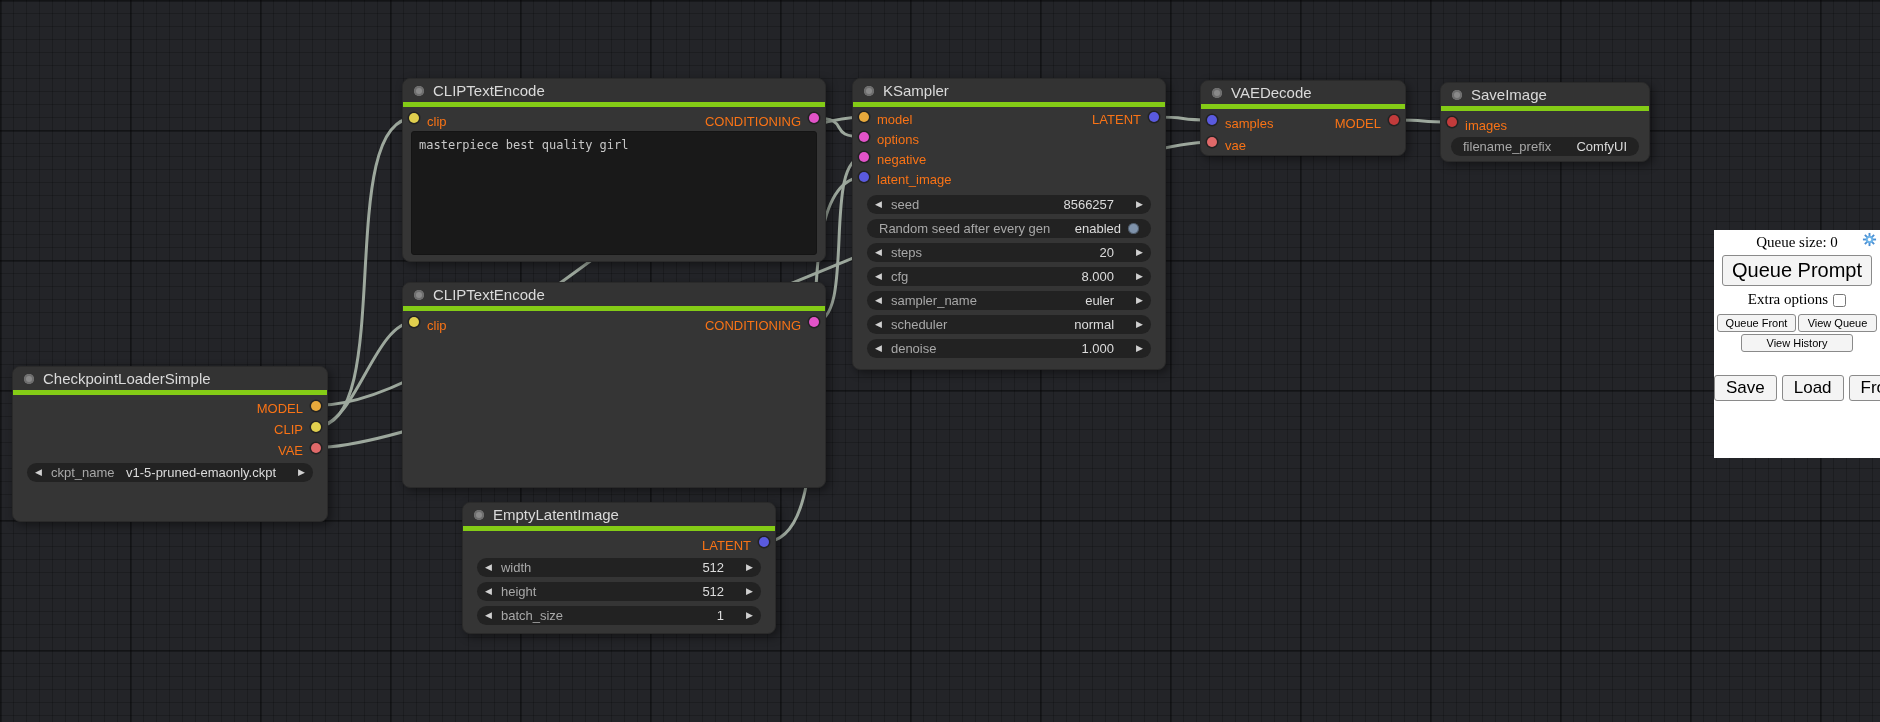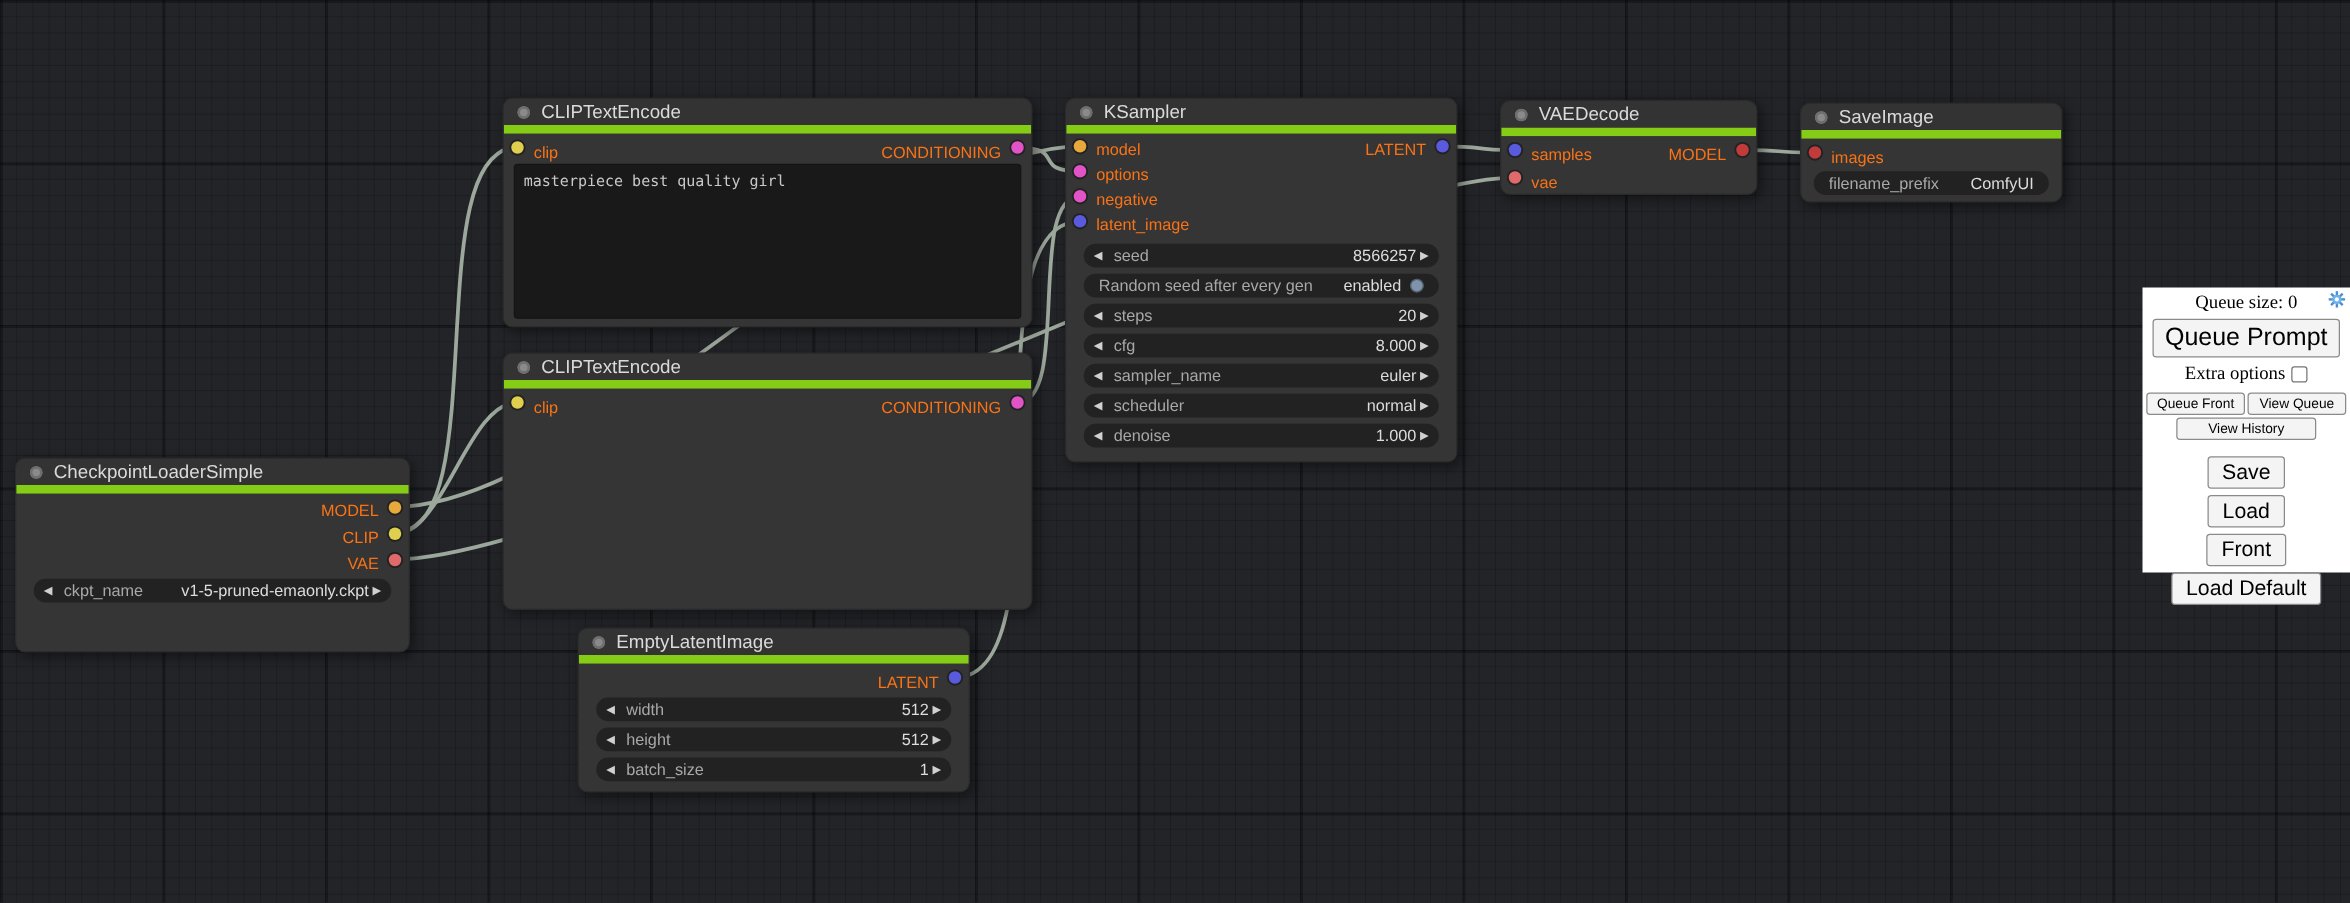--- a/index.html
+++ b/index.html
@@ -14,36 +14,36 @@
       linear-gradient(rgba(0,0,0,0.30) 2px, transparent 2px),
       linear-gradient(90deg, rgba(0,0,0,0.30) 2px, transparent 2px);
     background-size:13px 13px,13px 13px,130px 130px,130px 130px;
   }
   #links{position:absolute;left:0;top:0;z-index:1;pointer-events:none}
   .node{
     position:absolute;z-index:2;background:#353535;border:1px solid #2a2a2a;
     border-radius:8px;box-shadow:3px 3px 10px rgba(0,0,0,.45);color:#ccc;
   }
   .nhead{height:28px;display:flex;align-items:center;gap:9px;padding:0 11px;
-    background:#333333;border-radius:8px 8px 0 0;border-bottom:7px solid #84cc16}
+    background:#333333;border-radius:8px 8px 0 0;border-bottom:5px solid #84cc16}
   .ndot{width:10px;height:10px;border-radius:50%;background:#8a8a8a;box-shadow:inset 0 0 0 2px #6e6e6e;flex:0 0 auto}
   .ntitle{color:#dadada;font-size:15px;white-space:nowrap}
   .srow{position:relative;height:21px;display:flex;align-items:flex-end;font-size:13px;color:#f97316}
   .srow.in{padding-left:24px}
   .srow.out{justify-content:flex-end;padding-right:24px}
   .srow.both{justify-content:space-between;padding:0 24px}
   .port{position:absolute;width:10px;height:10px;border-radius:50%;top:50%;transform:translateY(-50%);
     box-shadow:0 0 0 1.5px rgba(18,18,18,.55)}
   .pin{left:6px}
   .pout{right:6px}
   .widget{height:19px;background:#222222;border-radius:10px;margin:5px 14px 0;
     display:flex;align-items:center;padding:0 8px;font-size:13px;color:#aaa;overflow:hidden;white-space:nowrap}
   .widget .arrow{color:#d0d0d0;font-size:9px;line-height:1;flex:0 0 auto}
   .widget .wlabel{margin-left:9px;color:#a8a8a8}
-  .widget .wvalue{margin-left:auto;margin-right:3px;color:#dcdcdc}
+  .widget .wvalue{margin-left:auto;margin-right:22px;color:#dcdcdc}
   .widget.plain{padding:0 12px}
   .widget.plain .wlabel{margin-left:0}
   .widget.plain .wvalue{margin-right:0}
   .toggle-dot{width:11px;height:11px;border-radius:50%;margin-left:7px;flex:0 0 auto;box-shadow:inset 0 0 0 1px rgba(0,0,0,.35)}
   textarea.prompt{
     display:block;margin:2px 8px 0;width:calc(100% - 16px);resize:none;
     background:#191919;border:1px solid #141414;border-radius:3px;
     color:#c8c8c8;font-family:"DejaVu Sans Mono",monospace;font-size:12px;
     padding:5px 7px;outline:none;line-height:1.35;
   }
@@ -53,21 +53,21 @@
   .menu button{font-family:"Liberation Sans",sans-serif;background:#f4f4f4;border:1px solid #8a8a8a;
     border-radius:3px;color:#000;cursor:pointer}
   .menu-top{position:relative;text-align:center;font-size:15px;padding-top:4px;height:22px}
   .gear{position:absolute;right:3px;top:2px;width:15px;height:15px}
   .queue-prompt{display:block;margin:3px auto 0;width:150px;height:31px;font-size:20px}
   .extra{text-align:center;font-size:15px;margin-top:5px;height:19px}
   .extra input{vertical-align:middle;margin-left:5px;width:13px;height:13px}
   .btn-row{display:flex;gap:2px;margin:4px 3px 0}
   .btn-row button{flex:1;font-size:11px;height:18px;padding:0}
   .view-history{display:block;margin:2px auto 0;width:112px;height:18px;font-size:11px}
-  .file-btns{margin-top:13px;display:flex;flex-direction:column;align-items:center;gap:5px}
+  .file-btns{margin-top:13px;display:flex;flex-direction:row;align-items:center;gap:5px}
   .file-btns button{font-size:17px;padding:2px 11px;min-height:26px}
 </style>
 </head>
 <body>
 
 <div id="graph" style="position:absolute;inset:0">
   <svg id="links" width="1880" height="722">
       <path d="M 316 405.5 C 470.8257589195028 405.5, 709.1742410804973 117, 864 117" stroke="#9da89d" stroke-width="3" stroke-linecap="round" fill="none"></path>
       <path d="M 316 426.5 C 396.92289926219894 426.5, 333.07710073780106 118, 414 118" stroke="#9da89d" stroke-width="3" stroke-linecap="round" fill="none"></path>
       <path d="M 316 426.5 C 356 426.5, 374 322, 414 322" stroke="#9da89d" stroke-width="3" stroke-linecap="round" fill="none"></path>

